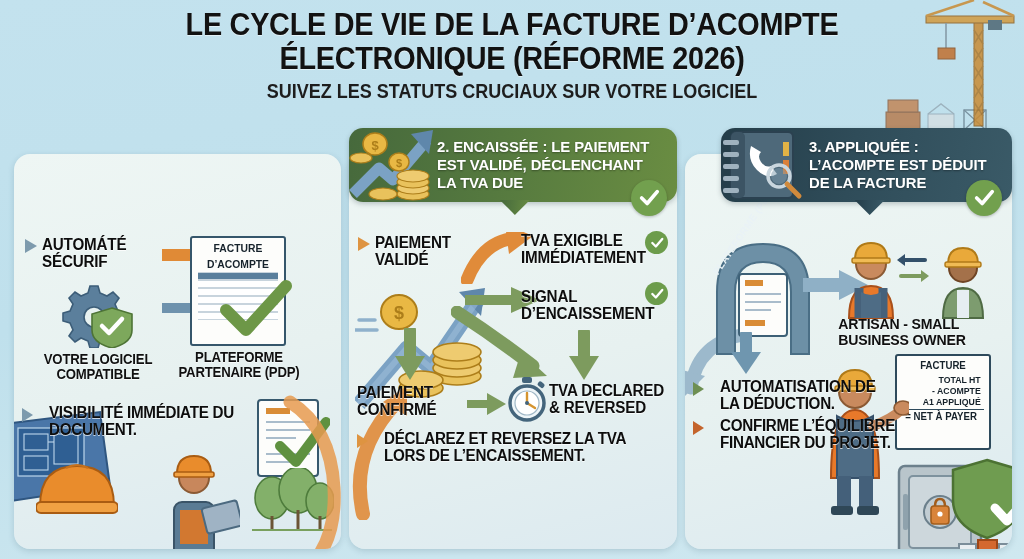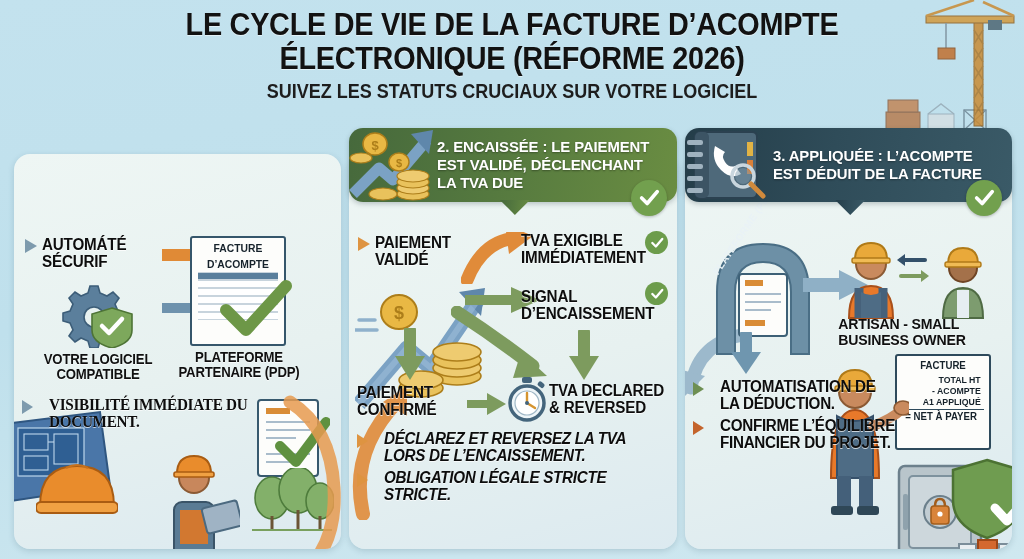--- a/index.html
+++ b/index.html
@@ -39,21 +39,21 @@
     overflow:hidden;
   }
 
   .banner{
     position:absolute;left:0;right:0;top:0;height:74px;border-radius:14px;
     z-index:12;display:flex;align-items:center;
     box-shadow:0 2px 5px rgba(30,50,60,.25);
   }
   .banner.orange{background:linear-gradient(100deg,#b4641f 0%,#cb7a2c 40%,#d4822f 100%);}
   .banner.green {background:linear-gradient(100deg,#46693c 0%,#55793f 45%,#6a8d42 100%);}
-  .banner.teal  {background:linear-gradient(100deg,#243d49 0%,#2f4c59 45%,#3a5a67 100%);}
+  .banner.teal  {background:linear-gradient(100deg,#243d49 0%,#2f4c59 45%,#3a5a67 100%);margin-left:36px;}
   .banner:after{
     content:"";position:absolute;left:46%;bottom:-13px;width:30px;height:15px;
     background:inherit;clip-path:polygon(0 0,100% 0,50% 100%);
   }
   .banner-icon{width:88px;height:74px;flex:0 0 88px;position:relative;}
   .banner-txt{
     flex:1;color:#fff;font-weight:bold;font-size:15.5px;line-height:18px;
     text-transform:uppercase;padding-right:10px;letter-spacing:-0.1px;
     transform:scaleX(0.96);transform-origin:left center;
     text-shadow:0 1px 2px rgba(0,0,0,.35);
@@ -252,21 +252,21 @@
             <rect x="28" y="112" width="16" height="28" fill="#44607a"></rect>
               <rect x="54" y="112" width="16" height="28" fill="#44607a"></rect>
             <rect x="22" y="134" width="24" height="8" rx="3" fill="#2f4757"></rect>
               <rect x="52" y="134" width="24" height="8" rx="3" fill="#2f4757"></rect>
             <rect x="60" y="60" width="36" height="26" rx="3" fill="#9fb3c4" stroke="#4c6a80" stroke-width="2" transform="rotate(-14 78 73)"></rect>
           </svg>
           <svg class="abs" style="left:250px;top:160px;width:84px;height:200px;opacity:.85;" viewBox="0 0 84 200">
             <path d="M10 196 q64 -22 60 -100 q-3 -60 -44 -86" fill="none" stroke="#e79b50" stroke-width="13" stroke-linecap="round"></path>
           </svg>
 
-          <div class="bullets" style="top:164px;font-family:Liberation Serif, serif;">
+          <div class="bullets" style="top:172px;">
             <div class="bl">
               <div class="tri blue"></div>
               <span>VISIBILITÉ IMMÉDIATE DU DOCUMENT.</span>
             </div>
           </div>
 
         </div>
       </div>
 
     </div>
@@ -350,28 +350,24 @@
             <rect x="17" y="1" width="10" height="6" rx="2" fill="#44657c"></rect>
             <rect x="33" y="6" width="7" height="5" rx="2" fill="#44657c" transform="rotate(38 36 8)"></rect>
             <circle cx="22" cy="27" r="17" fill="#eef5f8" stroke="#44657c" stroke-width="3.5"></circle>
             <circle cx="22" cy="27" r="12" fill="#fff" stroke="#9fb7c6" stroke-width="1.2"></circle>
             <path d="M22 27 L22 17 M22 27 L30 32" stroke="#d5942f" stroke-width="2.4" stroke-linecap="round"></path>
             <circle cx="22" cy="27" r="2" fill="#44657c"></circle>
           </svg>
 
           <div class="hx" style="left:200px;top:150px;width:132px;">TVA DECLARED &amp; REVERSED</div>
 
-          <div class="bullets" style="top:198px;font-style:italic;">
+          <div class="bullets" style="top:198px;">
             <div class="bl">
               <div class="tri orange"></div>
               <span>DÉCLAREZ ET REVERSEZ LA TVA LORS DE L’ENCAISSEMENT.</span>
-            </div>
-            <div class="bl">
-              <div class="tri orange"></div>
-              <span>OBLIGATION LÉGALE STRICTE STRICTE.</span>
             </div>
           </div>
 
         </div>
       </div>
 
       <div class="banner green">
         <div class="banner-icon">
           <svg viewBox="0 0 88 74" style="width:88px;height:74px;">
             <path d="M4 66 L30 40 L44 52 L78 12" fill="none" stroke="#7ba2c4" stroke-width="11" stroke-linejoin="round"></path>

